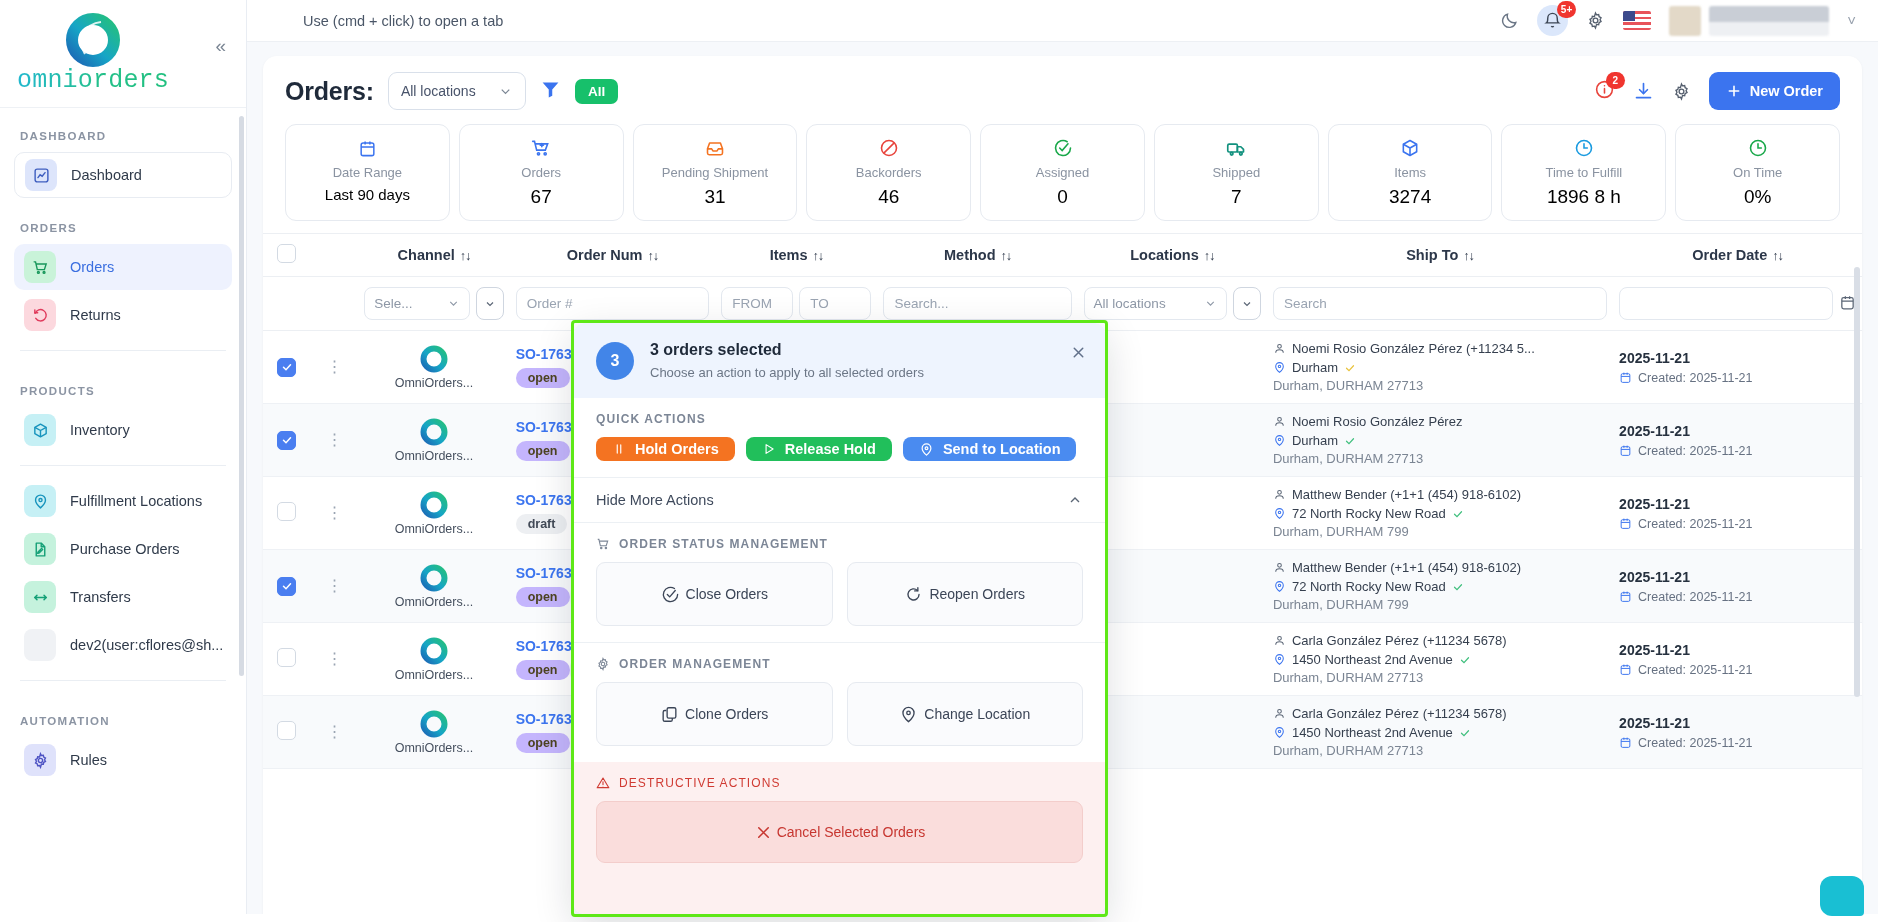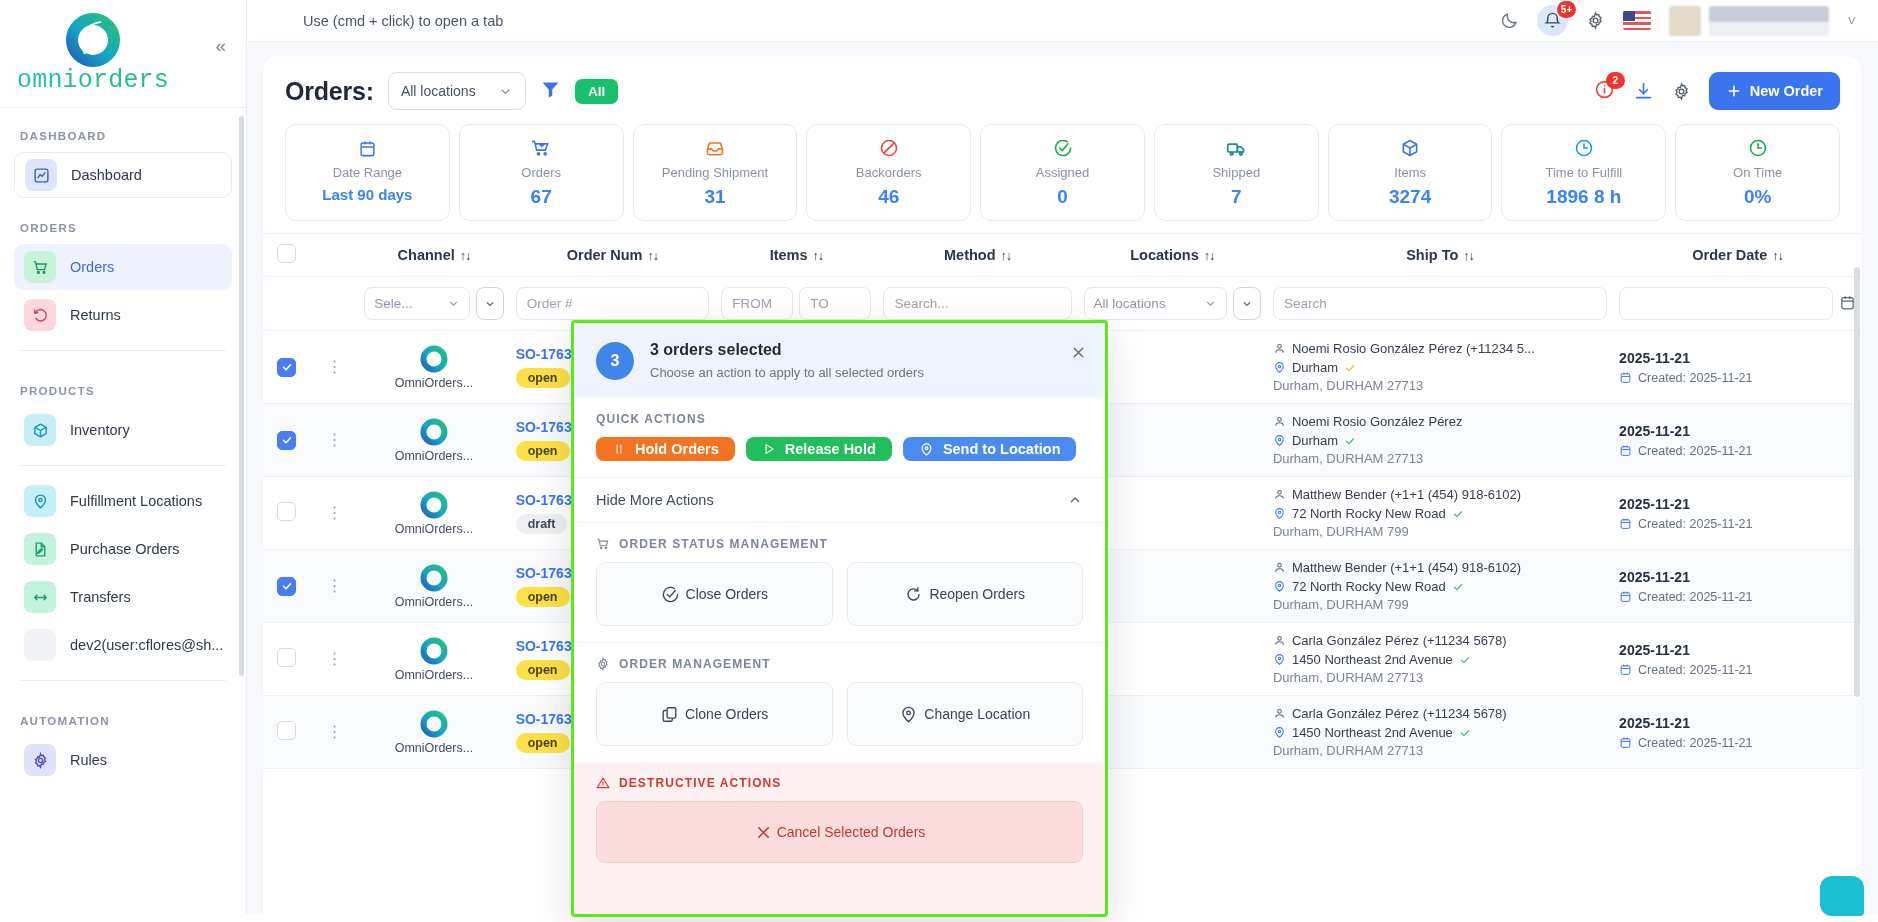--- a/index.html
+++ b/index.html
@@ -118,21 +118,21 @@
   }
 
   
   .kpis { display: flex; gap: 9px; padding: 6px 22px 12px 22px; }
   .kpi {
     flex: 1; border: 1px solid #e6eaf0; border-radius: 11px; background: #fff;
     padding: 12px 6px 12px 6px; text-align: center; min-width: 0;
   }
   .kpi-ico { height: 22px; display: flex; align-items: center; justify-content: center; margin-bottom: 6px; }
   .kpi-label { font-size: 13px; color: #8a93a1; margin-bottom: 6px; }
-  .kpi-value { font-size: 19px; font-weight: 700; color: #3b82f6; }
+  .kpi-value { font-size: 19px; font-weight: 400; color: #000000; }
   .kpi-value.small { font-size: 15px; }
 
   
   .table-wrap { flex: 1; overflow: hidden; position: relative; }
   .tbl { width: 100%; border-collapse: collapse; table-layout: fixed; }
   .tbl th {
     font-size: 14.5px; font-weight: 700; color: #2c3749; padding: 10px 6px;
     border-top: 1px solid #eceff3; border-bottom: 1px solid #eceff3;
     background: #fff; white-space: nowrap;
   }
@@ -164,21 +164,21 @@
   }
   .cb.on { background: #4a7ef0; border-color: #4a7ef0; color: #fff; }
   .kebab { color: #9aa4b2; letter-spacing: 0; cursor: pointer; font-size: 16px; line-height: .7;}
   .chan { display: flex; flex-direction: column; align-items: center; gap: 3px; }
   .chan-name { font-size: 12.5px; color: #46505f; }
   .ordnum { color: #3b74ef; font-weight: 700; font-size: 14px; cursor: pointer; }
   .tag {
     display: inline-block; border-radius: 11px; padding: 3px 12px; font-size: 12.5px;
     font-weight: 600; margin-top: 6px;
   }
-  .tag.open { background: #fde047; color: #4d4321; }
+  .tag.open { background: #c4b5fd; color: #4d4321; }
   .tag.draft { background: #edeff2; color: #424a57; }
   .ref { font-size: 12.5px; color: #6d7786; margin-top: 6px; background:#f3f5f8;
         border-radius: 5px; padding: 2px 8px; display:inline-block;}
   .ship-btn {
     border: 1px solid #e3e8ef; border-radius: 8px; padding: 6px 10px; font-size: 13px;
     color: #3c4757; display: inline-flex; align-items: center; gap: 7px; cursor: pointer; background:#fff;
   }
   .shipto-line { display: flex; align-items: center; gap: 6px; font-size: 13px; color: #353f4e; }
   .shipto-addr { font-size: 13px; color: #4a5462; margin-top: 3px; }
   .shipto-city { color: #7b8593; }
@@ -234,21 +234,21 @@
   .card-row { display: flex; gap: 14px; padding-bottom: 16px; }
   .act-card {
     flex: 1; border: 1px solid #e6eaf0; background: #fafbfd; border-radius: 9px;
     height: 64px; display: flex; flex-direction: row; align-items: center;
     justify-content: center; gap: 6px; cursor: pointer;
   }
   .act-card-label { font-size: 14px; color: #3b4557; }
   .destructive {
     background: #fdf0f0; padding: 14px 22px 18px 22px; flex: 1;
   }
-  .dest-label { color: #d03b33; font-weight: 700; text-align: right; }
+  .dest-label { color: #d03b33; font-weight: 400; text-align: right; }
   .dest-btn {
     border: 1px solid #f3cdcb; background: #fadddc; border-radius: 9px; height: 62px;
     display: flex; flex-direction: row; align-items: center; justify-content: center;
     gap: 4px; color: #c73630; cursor: pointer; font-size: 14px;
   }
   .chat-bubble {
     position: absolute; right: 14px; bottom: 6px; width: 44px; height: 40px;
     background: #19bfd3; border-radius: 12px 12px 4px 12px; z-index: 40;
   }
   .bottom-strip { position:absolute; left:0; bottom:0; width:1878px; height:8px; background:#fff; }

